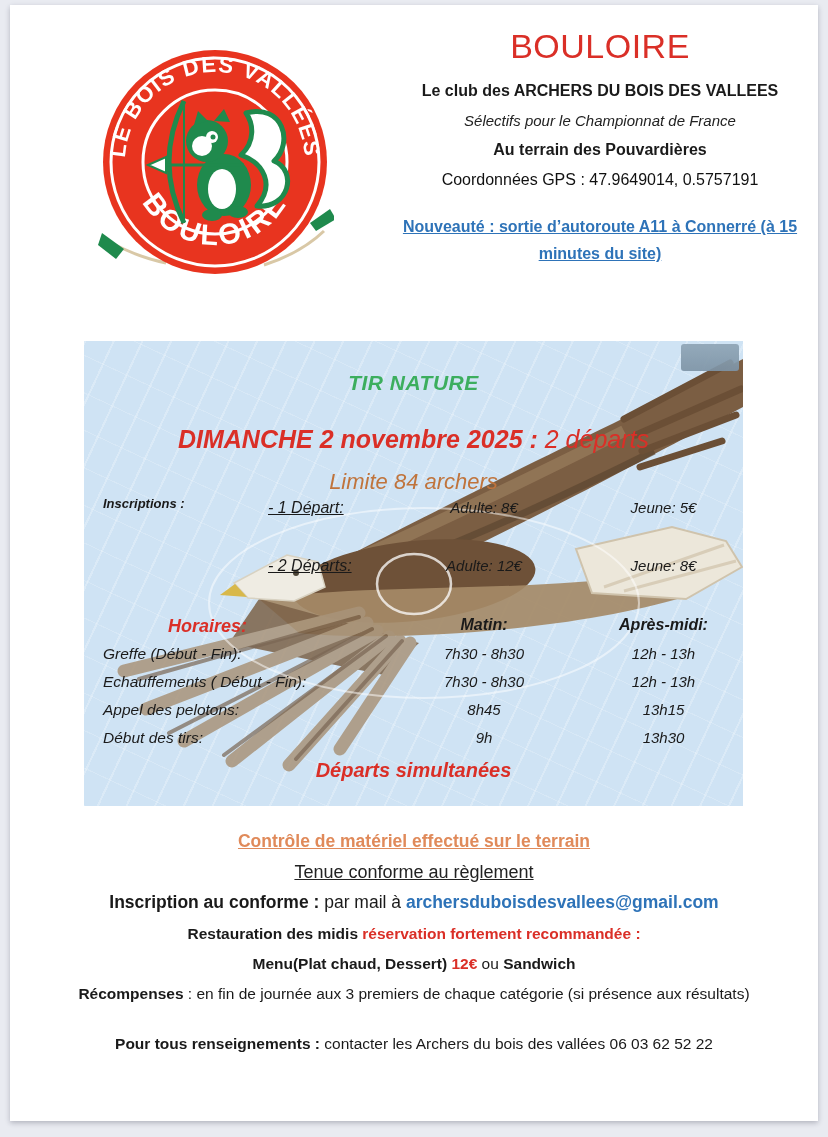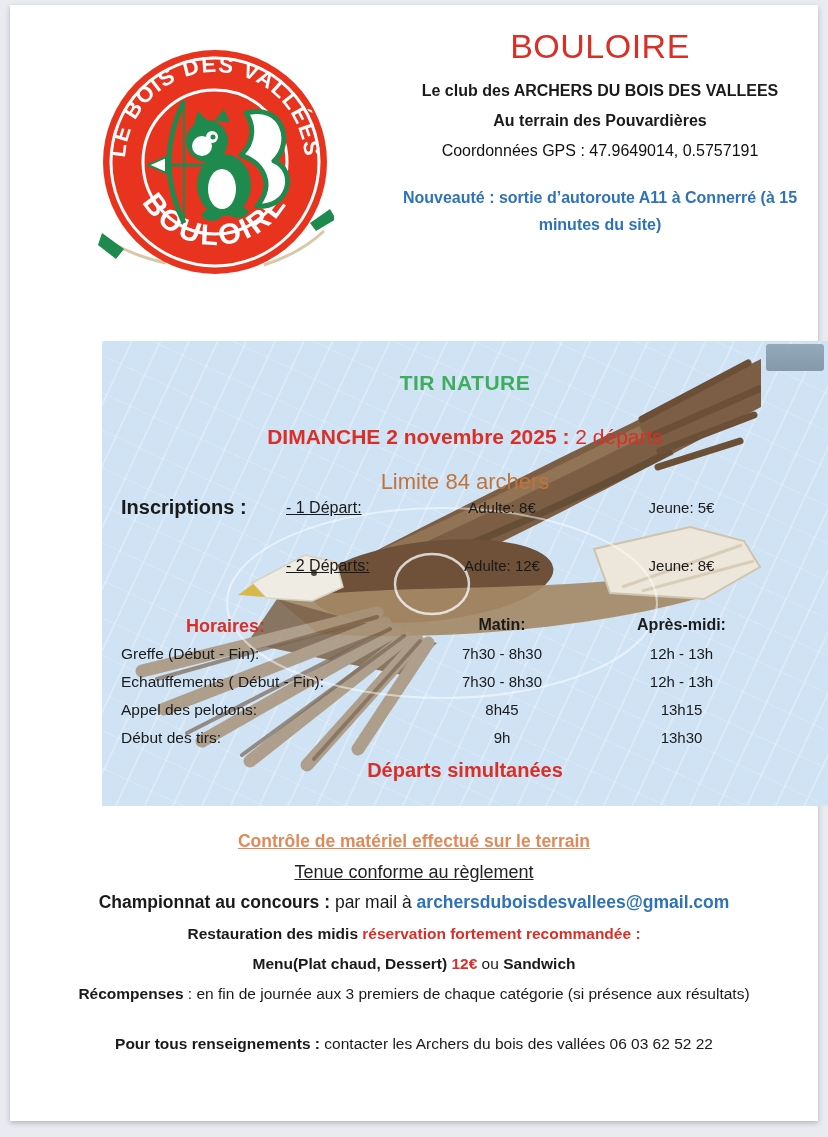--- a/index.html
+++ b/index.html
@@ -16,37 +16,37 @@
   
   .logo-box{position:absolute; left:86px; top:38px; width:238px; height:238px;}
   .head-col{position:absolute; left:370px; top:22px; width:440px; text-align:center;}
   .h-title{font-size:34px; font-weight:500; color:var(--red); letter-spacing:.5px; margin-bottom:16px;}
   .h-club{font-size:16px; font-weight:bold; margin-bottom:12px;}
   .h-org{font-size:16px; font-weight:bold; margin-bottom:11px;}
   .h-org .it{font-style:italic;}
   .h-sel{font-size:15px; font-style:italic; margin-bottom:12px; color:#222;}
   .h-ter{font-size:16px; font-weight:bold; margin-bottom:12px;}
   .h-gps{font-size:16px; margin-bottom:24px; color:#111;}
-  .h-new{font-size:16px; font-weight:bold; color:var(--blue); line-height:1.7;}
+  .h-new{font-size:16px; font-weight:bold; color:var(--blue); line-height:1.7;text-decoration:underline;}
 
   
-  .banner{position:absolute; left:92px; top:336px; width:726px; height:465px;
+  .banner{position:absolute; left:74px; top:336px; width:659px; height:465px;
           background:var(--sky);
           background-image:repeating-linear-gradient(115deg, rgba(255,255,255,.25) 0 2px, rgba(0,0,0,0) 2px 26px),
                            repeating-linear-gradient(25deg, rgba(255,255,255,.18) 0 1px, rgba(0,0,0,0) 1px 34px);
-          overflow:hidden;}
+          overflow:hidden;font-style:italic;}
   .banner svg{position:absolute; inset:0;}
   .b-abs{position:absolute; left:0; width:100%; text-align:center;}
   .b-title{top:30px; font-size:21px; font-weight:bold; color:var(--green); letter-spacing:.5px;}
-  .b-date{top:84px; font-size:21px; color:var(--red);}
+  .b-date{top:84px; font-size:25px; color:var(--red);}
   .b-date .b{font-weight:bold;}
   .b-limit{top:128px; font-size:22px; color:var(--orange1);}
   .row{position:absolute; left:0; width:659px; display:flex;}
   .c1{width:300px;} .c2{width:200px; text-align:center;} .c3{width:159px; text-align:center;}
-  .ins-label{position:absolute; left:19px; top:155px; font-size:20px; font-weight:bold;}
+  .ins-label{position:absolute; left:19px; top:155px; font-size:13px; font-weight:bold;}
   .dep-label{padding-left:184px; font-size:16px; text-decoration:underline;}
   .fee{font-size:15px;}
   .hor-label{padding-left:84px; font-size:18px; font-weight:bold; color:var(--red);}
   .hor-col{font-size:16px; font-weight:bold;}
   .s-label{padding-left:19px; font-size:15.5px;}
   .s-val{font-size:15px;}
   .b-dep{top:418px; font-size:20px; font-weight:bold; color:var(--red);}
   .wm-chip{position:absolute; right:4px; top:3px; width:58px; height:27px; border-radius:3px;
            background:#8fa5b6; opacity:.92;
            background-image:linear-gradient(#8fa5b6,#7e94a6),
@@ -113,20 +113,21 @@
           <path d="M52,122 l18,-8 0,16 z" fill="#fff" stroke="#1f8a4d" stroke-width="2"></path>
           <ellipse cx="116" cy="172" rx="10" ry="6" fill="#1f8a4d"></ellipse>
           <ellipse cx="142" cy="169" rx="10" ry="6" fill="#1f8a4d"></ellipse>
         </g>
       </svg>
     </div>
 
     <div class="head-col">
       <div class="h-title">BOULOIRE</div>
       <div class="h-club">Le club des ARCHERS DU BOIS DES VALLEES</div>
+      <div class="h-sel">Sélectifs pour le Championnat de France</div>
       <div class="h-ter">Au terrain des Pouvardières</div>
       <div class="h-gps">Coordonnées GPS : 47.9649014, 0.5757191</div>
       <div class="h-new">Nouveauté : sortie d’autoroute A11 à Connerré (à 15 minutes du site)</div>
     </div>
 
     <div class="banner">
       <svg viewBox="0 0 659 465" width="659" height="465" preserveAspectRatio="none">
 
         <g>
           <path d="M220,238 C300,196 430,130 530,82 C575,60 625,35 659,18 L659,66 C580,108 480,162 385,208 C335,231 268,250 238,252 Z" fill="#7b5e43"></path>
@@ -221,21 +222,21 @@
         <div class="c2 s-val">9h</div>
         <div class="c3 s-val">13h30</div>
       </div>
 
       <div class="b-abs b-dep">Départs simultanées</div>
     </div>
 
     <div class="f-line f-tenue">Tenue conforme au règlement</div>
     <div class="f-line f-controle">Contrôle de matériel effectué sur le terrain</div>
     <div class="f-line f-mail">
-      <span class="b">Championnat au concours :</span><span> par mail à </span><a href="#">archersduboisdesvallees@gmail.com</a>
+      <span class="b">Inscription au conforme :</span><span> par mail à </span><a href="#">archersduboisdesvallees@gmail.com</a>
     </div>
     <div class="f-line f-resto">
       <span>Restauration des midis </span><span class="r">réservation fortement recommandée :</span>
     </div>
     <div class="f-line f-menu">
       <span class="b">Menu(Plat chaud, Dessert) </span><span class="r">12€</span><span> ou </span><span class="b">Sandwich</span>
     </div>
     <div class="f-line f-rec">
       <span class="b">Récompenses</span><span> : en fin de journée aux 3 premiers de chaque catégorie (si présence aux résultats)</span>
     </div>

